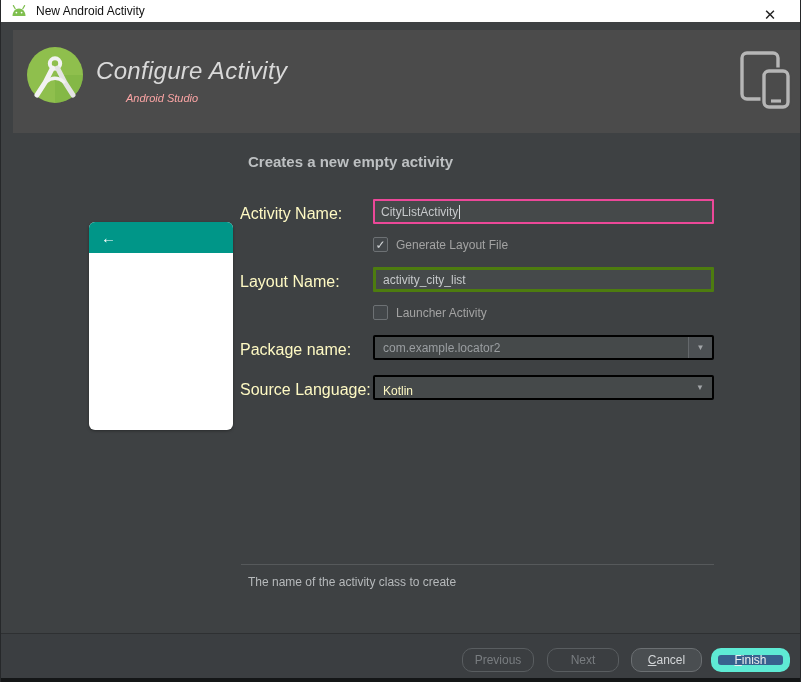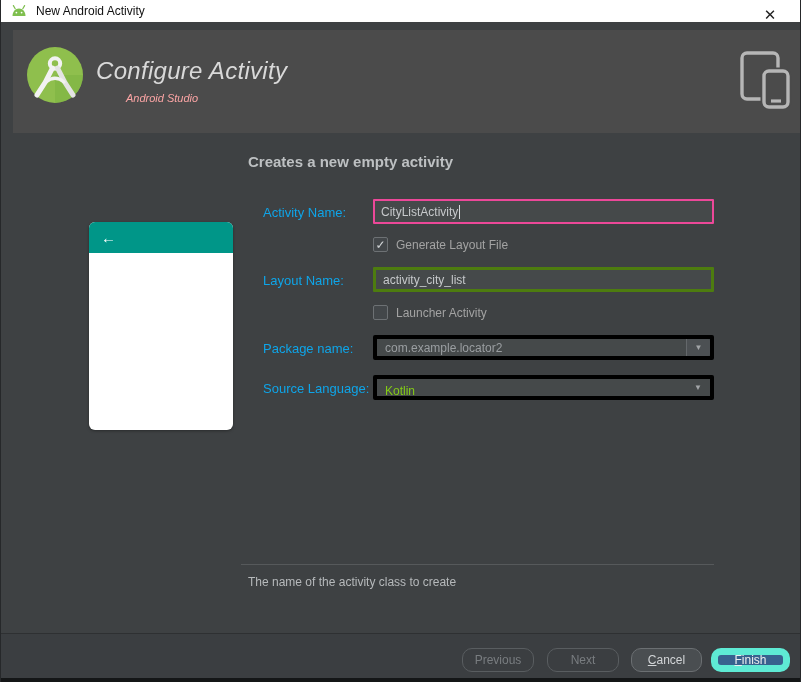--- a/index.html
+++ b/index.html
@@ -49,21 +49,21 @@
     position:absolute; left:88px; top:89px; width:144px; height:208px;
     background:#ffffff; border-radius:6px; overflow:hidden;
     box-shadow:0 1px 3px rgba(0,0,0,0.35);
   }
   .preview-appbar {
     height:31px; display:flex; align-items:center; padding-left:12px;
     color:#ffffff; font-size:15px; font-weight:bold;
   }
 
   
-  .form-label { position:absolute; left:262px; font-size:13px; color:#0ea5e9; }
+  .form-label { position:absolute; left:239px; font-size:16px; color:#fef9c3; }
   .text-field {
     position:absolute; left:372px; width:341px; height:25px;
     background:#45494a; border:3px solid #4d7c0f; border-radius:1px;
     display:flex; align-items:center; padding:0 7px;
     font-size:12px; color:#c6c9cb;
   }
   .text-field.focused { border:2px solid #ec4899; padding:0 6px; }
   .caret { display:inline-block; width:1px; height:14px; background:#d6d8da; margin-left:1px; }
 
   .checkbox-row {
@@ -71,31 +71,31 @@
   }
   .checkbox-box {
     width:15px; height:15px; background:#43474a; border:1px solid #6d7174; border-radius:2px;
     display:flex; align-items:center; justify-content:center;
     font-size:12px; line-height:1; color:#d3d6d8; flex:0 0 auto;
   }
   .checkbox-label { margin-left:8px; font-size:12px; color:#a3a3a3; }
 
   .combo {
     position:absolute; left:372px; width:341px; height:25px;
-    background:#45494a; border:4px solid #000000; border-radius:2px;
+    background:#45494a; border:2px solid #000000; border-radius:2px;
     display:flex; align-items:center; cursor:pointer;
   }
   .combo-value { flex:1; padding:0 8px; font-size:12px; }
   .combo-arrow-btn {
     width:24px; height:100%; display:flex; align-items:center; justify-content:center;
     font-size:8px; color:#a2a5a8;
   }
   .combo.split .combo-arrow-btn { border-left:1px solid #64686b; background:#4c5053; border-radius:0 2px 2px 0; }
   .value-dim { color:#9a9ea1; }
-  .value-normal { color:#84cc16;margin-top:6px; }
+  .value-normal { color:#fef9c3;margin-top:6px; }
 
   .status-separator { position:absolute; left:240px; top:431px; width:473px; height:1px; background:#56595b; }
   .status-text { position:absolute; left:247px; top:442px; font-size:12px; color:#b6b9bb; }
 
   
   .footer {
     position:absolute; top:633px; left:0; width:100%; height:45px;
     background:#3b3e41; border-top:1px solid #2e3032;
   }
   .btn {

